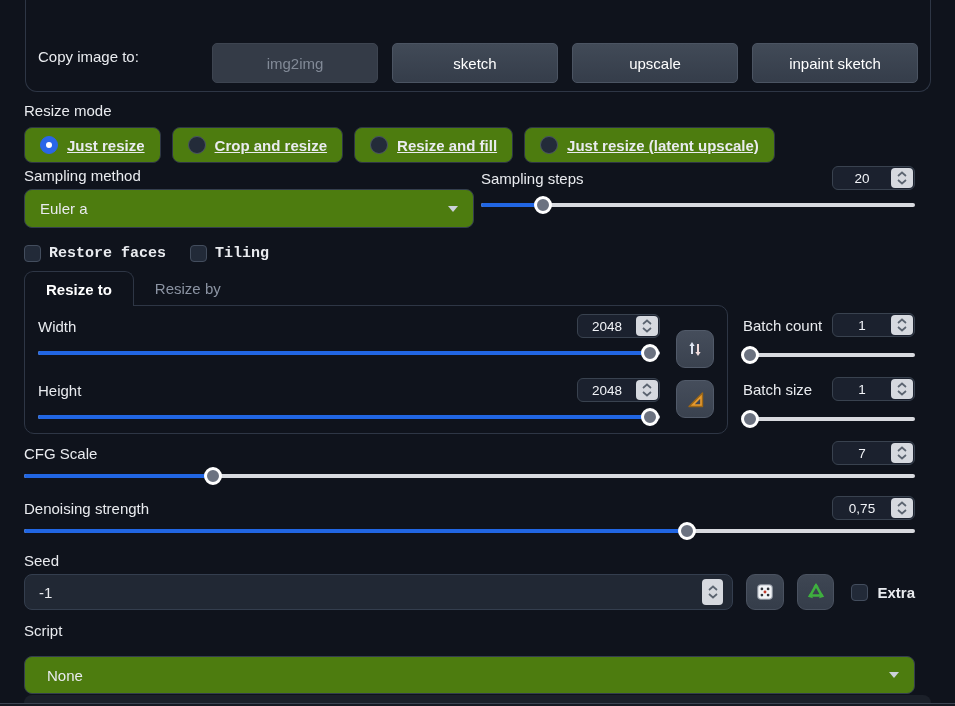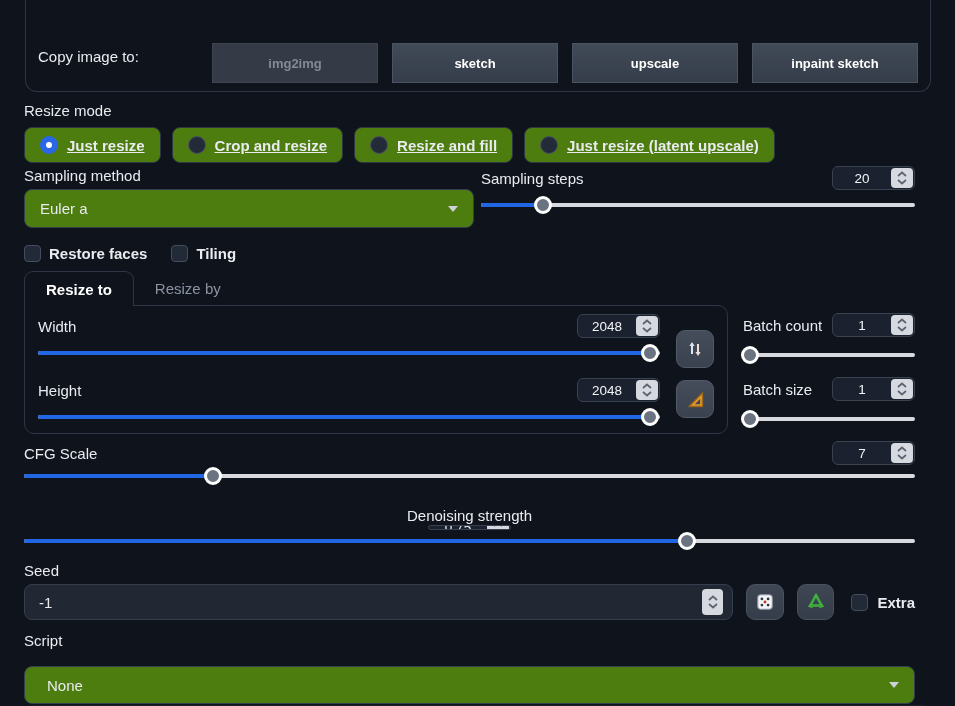--- a/index.html
+++ b/index.html
@@ -23,22 +23,22 @@
     border: 1px solid #2e3645; border-top: none;
     border-radius: 0 0 12px 12px;
     display: flex; align-items: flex-end;
     padding: 0 12px 8px 12px;
   }
   .copy-label { width: 174px; margin-bottom: 17px; }
   .copy-buttons { display: flex; gap: 14px; }
   .copy-btn {
     width: 166px; height: 40px;
     background: linear-gradient(#414a57, #353d4a);
-    border: 1px solid #4b5462; border-radius: 0;
-    color: #ffffff; font-weight: 700; font-size: 13px;
+    border: 1px solid #4b5462; border-radius: 5px;
+    color: #ffffff; font-weight: 400; font-size: 15px;
     display: flex; align-items: center; justify-content: center;
     cursor: pointer;
   }
   .copy-btn.disabled {
     background: #343b47; border-color: #3d4450; color: #828a97; cursor: default;
   }
 
   
   .resize-mode-label { margin: 9px 0 7px 0; }
   .radio-row { display: flex; gap: 11px; }
@@ -87,21 +87,21 @@
   .slider .track { position: absolute; left: 0; right: 0; top: 7px; height: 4px;
     border-radius: 2px; background: #d8dadf; }
   .slider .fill { position: absolute; left: 0; top: 7px; height: 4px;
     border-radius: 2px; background: #2166e3; }
   .slider .thumb { position: absolute; top: 0; width: 18px; height: 18px;
     border-radius: 50%; background: #6b7280; border: 3px solid #ffffff; }
   .mt6 { margin-top: 6px; }
 
   
   .checkbox-row { margin-top: 16px; display: flex; gap: 24px; height: 18px; }
-  .cb-item { display: flex; align-items: center; gap: 8px; font-weight: 600; cursor: pointer; }
+  .cb-item { display: flex; align-items: center; gap: 8px; font-weight: 600; cursor: pointer; font-family: Liberation Mono, monospace; }
   .cb { width: 17px; height: 17px; border-radius: 4px;
     background: #222a38; border: 1px solid #434d5d; }
 
   
   .tabs { margin-top: 9px; display: flex; height: 34px; position: relative; z-index: 2; }
   .tab { display: flex; align-items: center; padding: 0 21px; cursor: pointer; }
   .tab.active {
     background: #0f131c; border: 1px solid #2e3645; border-bottom: none;
     border-radius: 9px 9px 0 0; font-weight: 600; color: #fff; margin-bottom: -1px;
   }
@@ -122,21 +122,21 @@
   }
   .side-btn.r1 { margin-top: 16px; }
   .side-btn.r2 { margin-top: 2px; }
   .dim-row2 { margin-top: 10px; }
   .batch-col { flex: 1; padding-top: 8px; }
   .batch-block2 { margin-top: 13px; }
   .batch-col .slider { margin-top: 9px; }
 
   
   .block-head { margin-top: 7px; }
-  .block-head2 { margin-top: 21px; flex-direction: column; }
+  .block-head2 { margin-top: 11px; }
   .mt2 { margin-top: 2px; }
 
   
   .seed-label { margin-top: 11px; margin-bottom: 4px; }
   .seed-row { display: flex; align-items: center; gap: 13px; height: 36px; }
   .seed-input {
     width: 719px; height: 36px;
     background: #212834; border: 1px solid #343e4e; border-radius: 8px;
     display: flex; align-items: center; justify-content: space-between;
     padding: 0 8px 0 14px;

